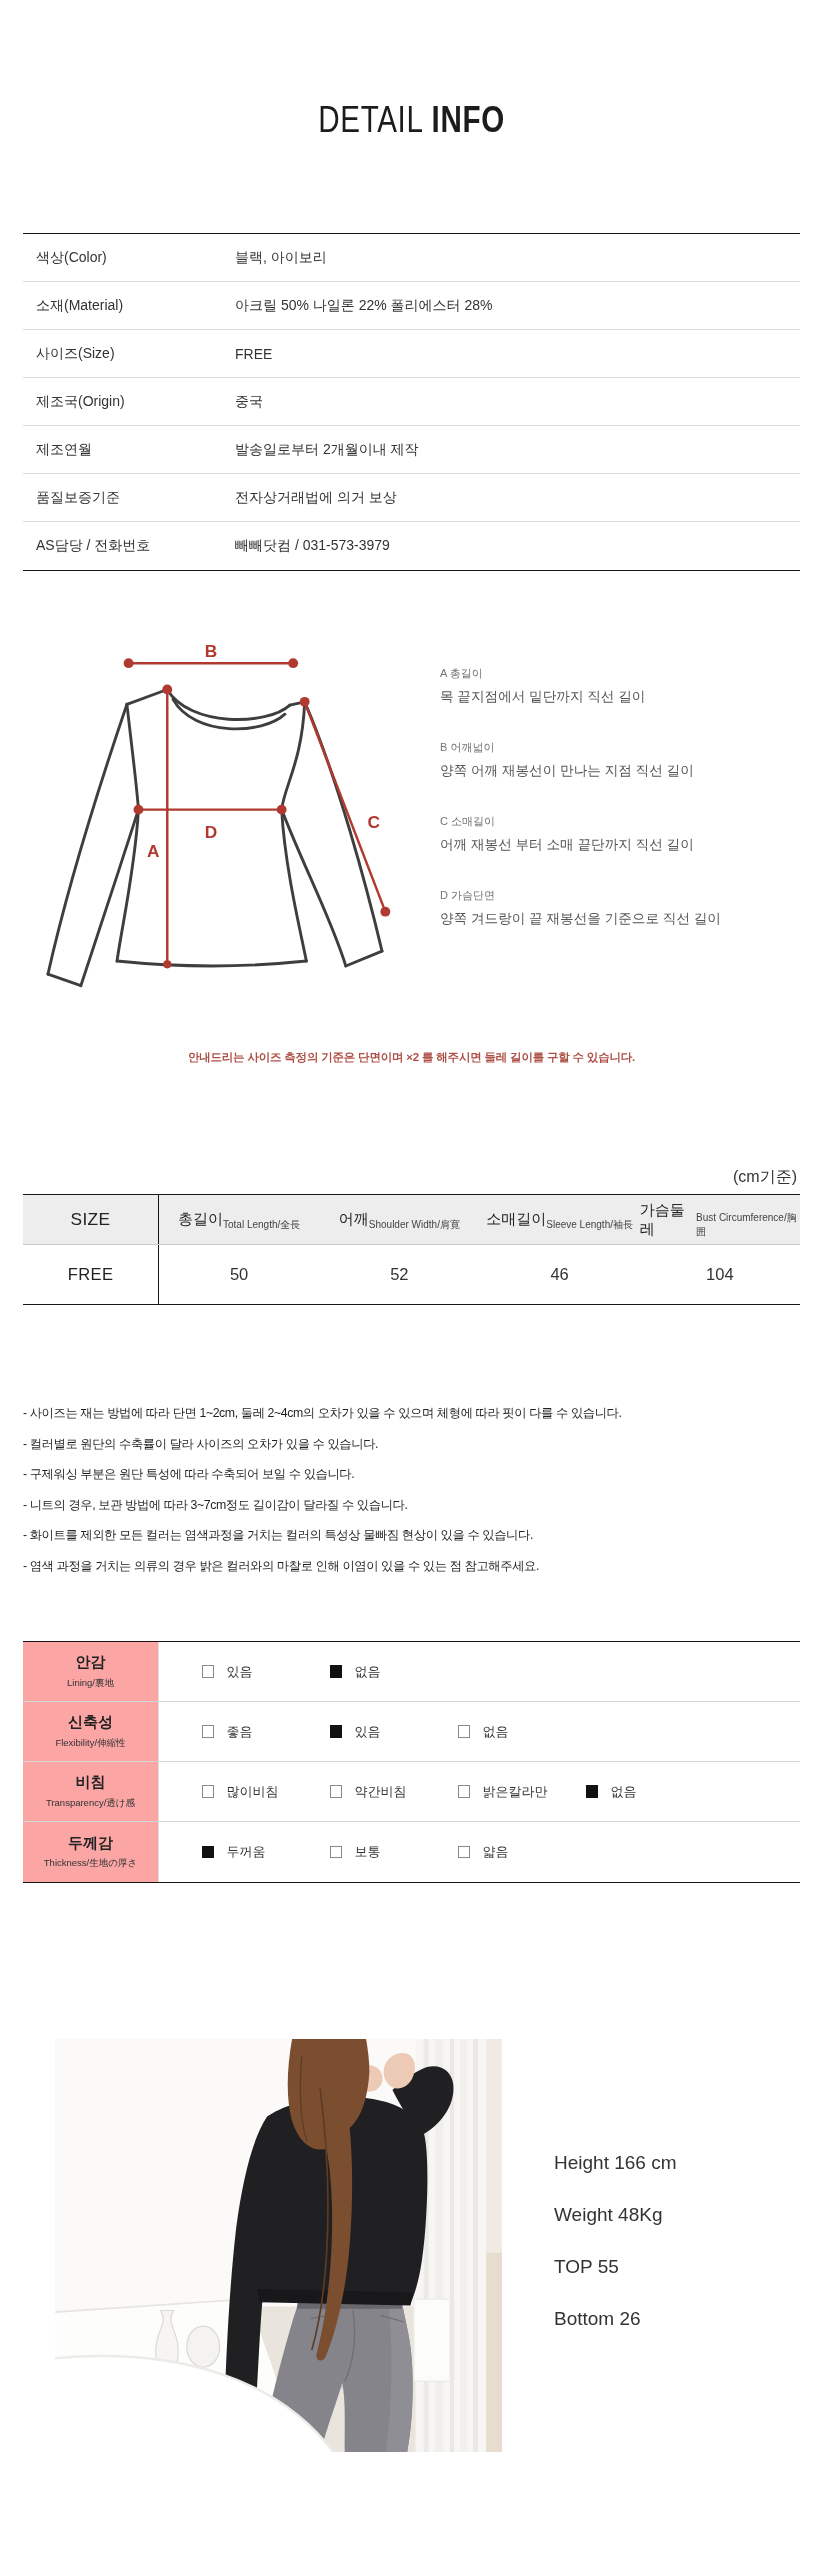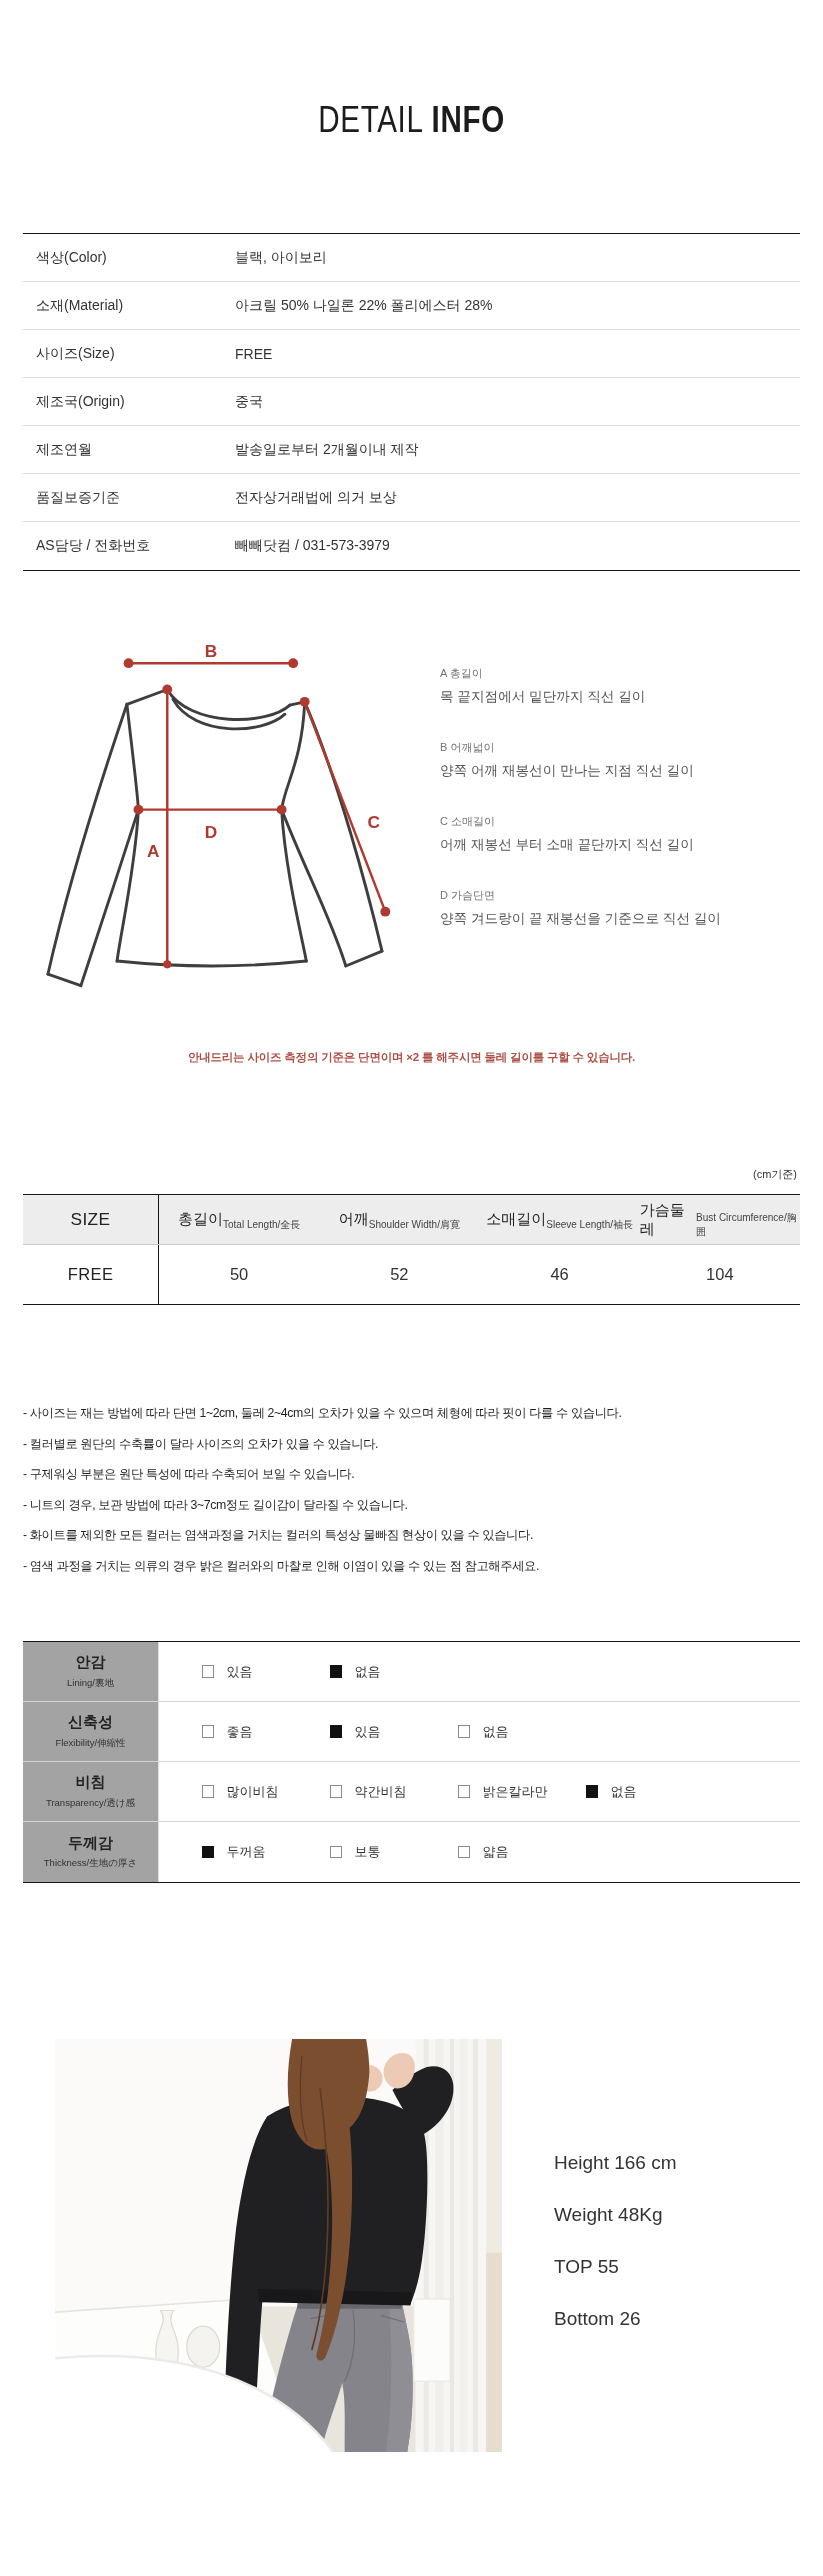--- a/index.html
+++ b/index.html
@@ -29,21 +29,21 @@
 
   .legend { position:absolute; left:440px; top:664px; width:354px; }
   .legend-item { margin-bottom:33px; }
   .legend-title { font-size:11px; font-weight:400; color:#737373; line-height:18px; }
   .legend-desc { font-size:13.6px; color:#555; margin-top:7.4px; line-height:15.6px; }
 
   .size-note { position:absolute; top:1050px; left:0; width:100%; text-align:center;
     color:#ad4f45; font-size:11.5px; font-weight:700; letter-spacing:-0.2px; }
 
   
-  .cm-note { position:absolute; top:1167px; right:26px; font-size:11px; color:#333; }
+  .cm-note { position:absolute; top:1167px; right:26px; font-size:16px; color:#333; }
   .size-table { position:absolute; left:23px; top:1194px; width:777px;
     border-top:1.6px solid #161616; border-bottom:1.6px solid #161616; }
   .size-head { display:flex; height:50px; background:#ededed; border-bottom:0.8px solid #c9c9c9; }
   .size-corner { width:136px; display:flex; align-items:center; justify-content:center;
     font-size:17.3px; letter-spacing:0.4px; color:#222; border-right:0.8px solid #161616; }
   .size-col { flex:1; display:flex; flex-direction:row; align-items:center; justify-content:center; }
   .size-col-ko { font-size:15px; color:#222; }
   .size-col-sub { font-size:10px; color:#444; margin-top:10px; }
   .size-body { display:flex; height:59px; }
   .size-cell-first { width:136px; display:flex; align-items:center; justify-content:center;
@@ -52,21 +52,21 @@
 
   
   .notes { position:absolute; left:23px; top:1398px; width:790px; font-size:12.3px;
     color:#1f1f1f; line-height:30.5px; letter-spacing:-0.4px; }
 
   
   .attr-table { position:absolute; left:23px; top:1641px; width:777px;
     border-top:1.6px solid #161616; border-bottom:1.6px solid #161616; }
   .attr-row { display:flex; height:60px; border-bottom:0.8px solid #d5d5d5; }
   .attr-row:last-child { border-bottom:none; }
-  .attr-label { width:136px; background:#a3a3a3; display:flex; flex-direction:column;
+  .attr-label { width:136px; background:#fca5a5; display:flex; flex-direction:column;
     align-items:center; justify-content:center; border-right:0.8px solid #e0e0e0; }
   .attr-label-ko { font-size:15px; font-weight:700; color:#222; }
   .attr-label-sub { font-size:9.5px; color:#333; margin-top:4.1px; }
   .attr-options { flex:1; display:flex; align-items:center; padding-left:43px; }
   .attr-option { width:128px; display:flex; align-items:center; }
   .cb { width:12.3px; height:12.3px; border:0.8px solid #8a8a8a; background:#fff; margin-right:12.3px; flex:none; }
   .cb[data-checked="true"] { background:#111; border-color:#111; }
   .attr-option-text { font-size:13px; color:#333; }
 
   

